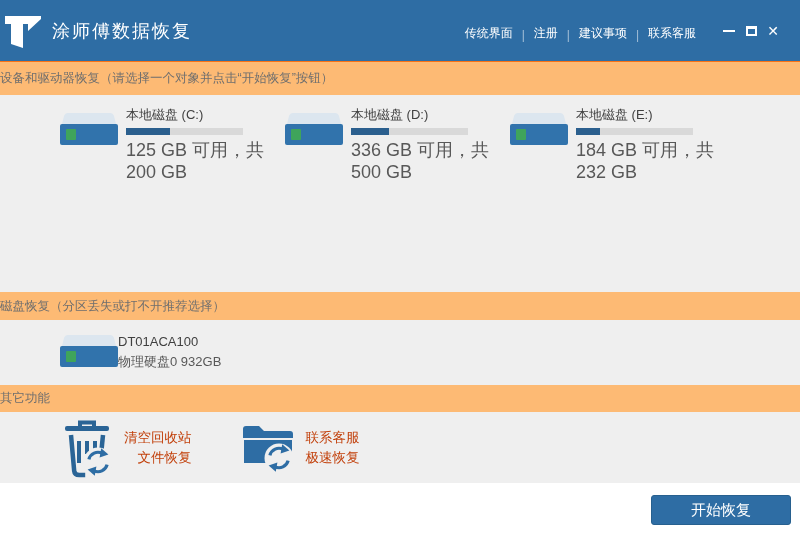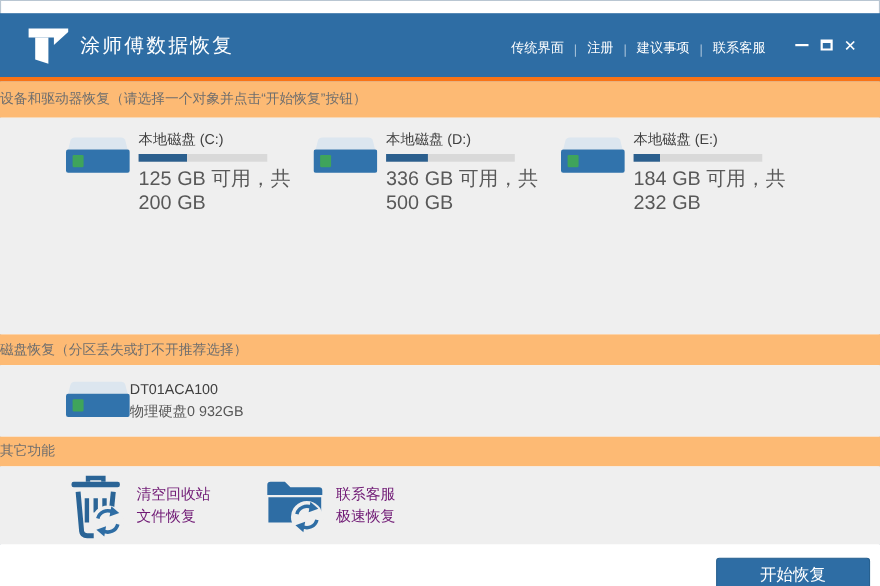--- a/index.html
+++ b/index.html
@@ -2,22 +2,22 @@
 <html><head>
 <meta charset="utf-8">
 <style>
   * { margin:0; padding:0; box-sizing:border-box; }
   html,body { width:800px; height:533px; overflow:hidden; }
   body { font-family:"Liberation Sans","DejaVu Sans",sans-serif; background:#fff; cursor:default; }
   .window { width:800px; height:533px; display:flex; flex-direction:column; background:#fff;
             box-shadow: inset 0 0 0 1px #b9c6d2; }
 
   
-  .titlebar { height:62px; background:#2e6da4; border-bottom:4px solid #f97316;
-              display:flex; align-items:center; padding:0 16px 0 24px; flex:0 0 auto;margin-top:12px; }
+  .titlebar { height:62px; background:#2e6da4; border-bottom:1px solid #f97316;
+              display:flex; align-items:center; padding:0 16px 0 3px; flex:0 0 auto; }
   .logo { width:40px; height:36px; margin-top:2px; }
   .app-title { color:#ffffff; font-size:18px; letter-spacing:2px; margin-left:9px; font-weight:400; }
   .nav { margin-left:auto; display:flex; align-items:flex-end; font-size:12px; color:#fff; }
   .nav-link { color:#fff; cursor:pointer; padding:0 2px; text-decoration:none; }
   .nav-sep { color:rgba(255,255,255,.55); margin:0 7px; }
   .win-controls { display:flex; align-items:center; margin-left:20px; }
   .win-btn { width:22px; height:22px; display:flex; align-items:center; justify-content:center; cursor:pointer; }
   .ic-min { width:12px; height:2px; background:#fff; }
   .ic-max { width:11px; height:10px; border:2px solid #fff; border-top-width:3px; }
   .ic-close { color:#fff; font-size:14px; line-height:1; }
@@ -38,21 +38,21 @@
   .usage-fill { height:100%; background:#2b5f8e; width:0; }
   .drive-size { font-size:18px; color:#585858; }
 
   .panel-physical { height:65px; padding-left:60px; display:flex; align-items:center; }
   .pdisk-info { margin-left:0; }
   .pdisk-name { font-size:13px; color:#404040; margin-bottom:4px; }
   .pdisk-sub { font-size:13px; color:#585858; }
 
   .panel-other { height:71px; padding-left:62px; display:flex; align-items:center; }
   .feature { display:flex; align-items:center; cursor:pointer; margin-right:48px; }
-  .feature-text { margin-left:10px; font-size:13.5px; color:#701a75; line-height:20px; }
+  .feature-text { margin-left:10px; font-size:13.5px; color:#c2410c; line-height:20px;text-align:right; }
 
   
   .footer { height:50px; background:#fff; position:relative; flex:1 0 auto; }
   .start-btn { position:absolute; right:9px; top:12px; width:140px; height:30px;
                background:#2e6da4; border:1px solid #27608f; border-radius:3px;
                color:#fff; font-size:15px; font-family:inherit; cursor:pointer; }
 </style>
 </head>
 <body>
 

